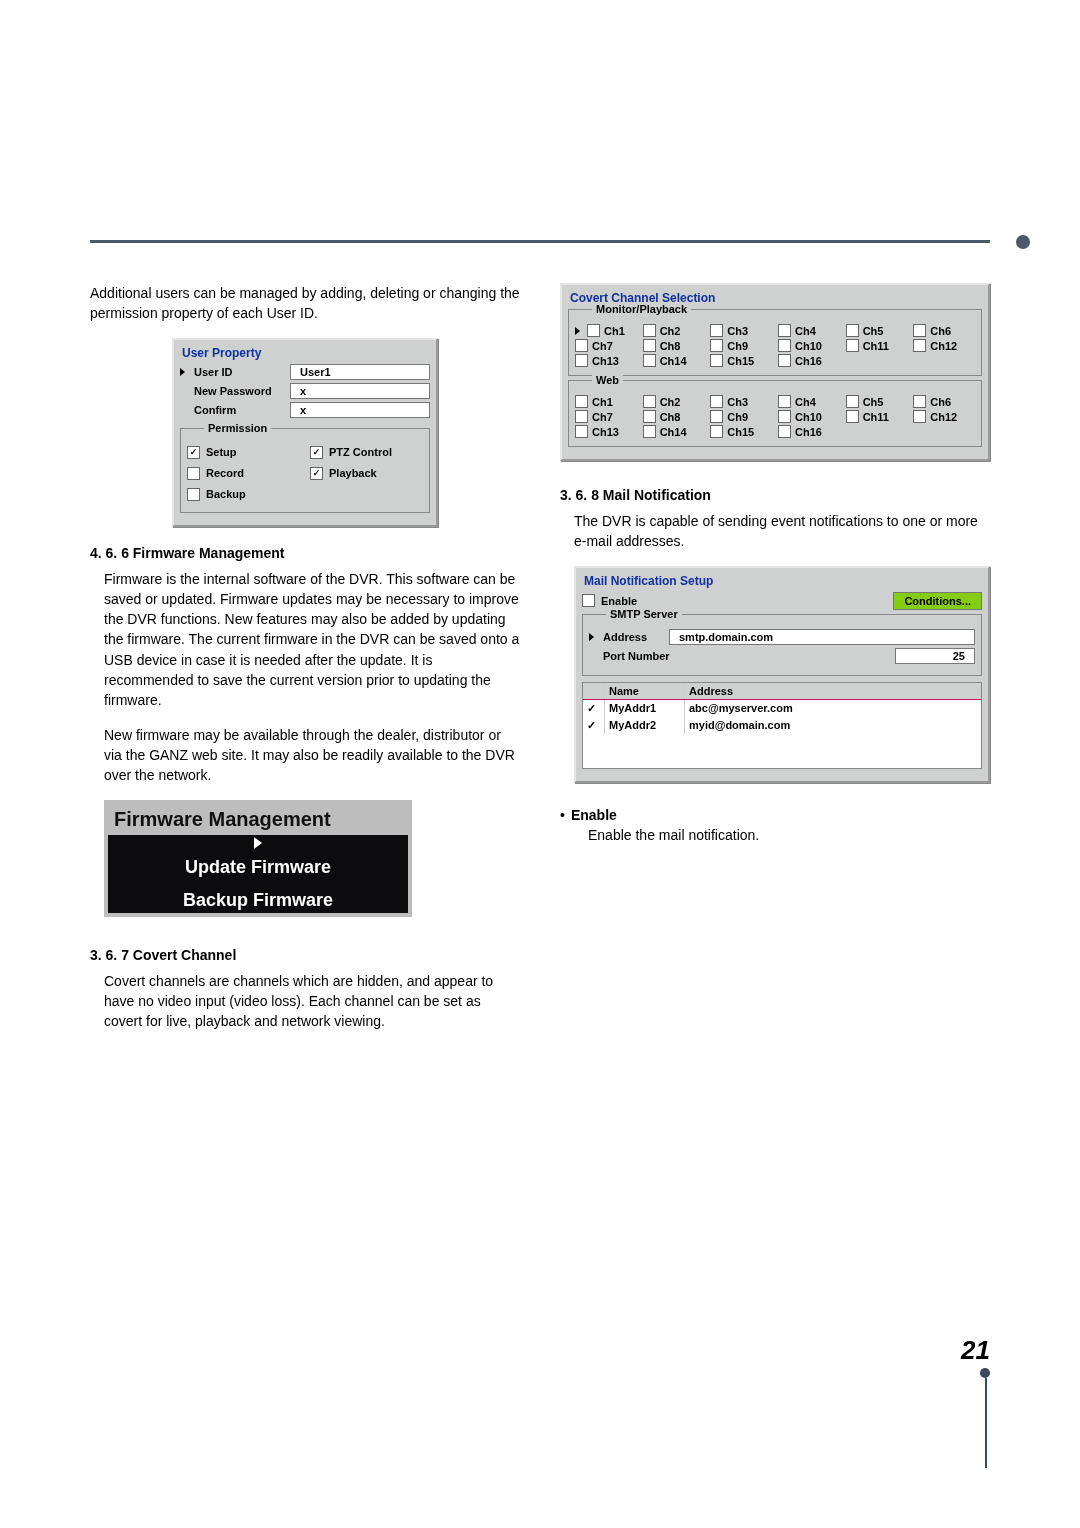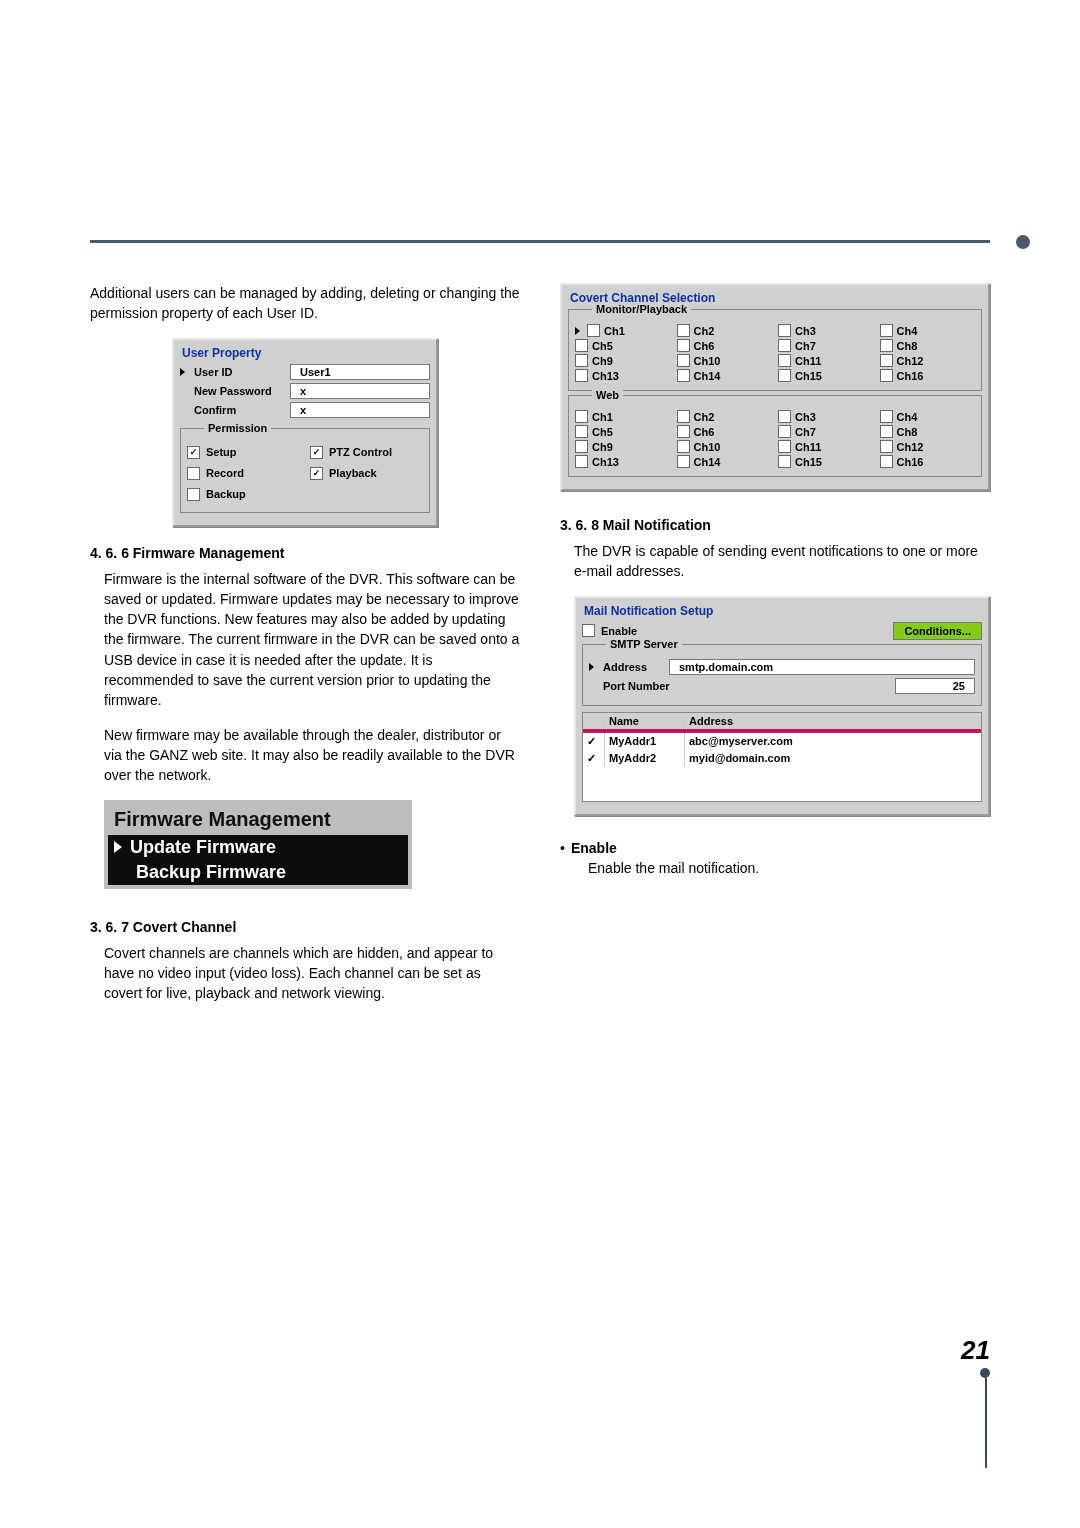--- a/index.html
+++ b/index.html
@@ -122,21 +122,21 @@
     background: #fff;
     display: inline-flex;
     align-items: center;
     justify-content: center;
     font-size: 9px;
     line-height: 1;
   }
   .chk.checked::after { content: "✓"; }
   .grid4 {
     display: grid;
-    grid-template-columns: repeat(4, 1fr);
+    grid-template-columns: repeat(6, 1fr);
     gap: 2px 6px;
     font-size: 11px;
     font-weight: bold;
     text-align: right;
   }
   .grid4 .cell {
     display:flex; align-items:center; gap:4px;
   }
   .btn {
     border: 1px solid #777;
@@ -160,20 +160,21 @@
     color: #111;
     font-size: 20px;
     padding: 4px 6px;
   }
   .fw-row {
     display:flex;
     align-items:center;
     gap:8px;
     padding: 2px 6px;
     font-size: 18px;
+    flex-direction: column;
   }
   .fw-caret {
     width:0;height:0;
     border-top:6px solid transparent;
     border-bottom:6px solid transparent;
     border-left:8px solid #fff;
   }
   .fw-spacer { width:14px; }
 
   
@@ -183,21 +184,21 @@
     margin:6px 0 4px 0;
   }
   .mail-head, .mail-row {
     display:grid;
     grid-template-columns: 22px 80px 1fr;
     font-size:11px;
     font-weight:bold;
   }
   .mail-head {
     background:#cfd1d0;
-    border-bottom:4px solid #be185d;
+    border-bottom:1px solid #be185d;
   }
   .mail-head div, .mail-row div {
     padding:2px 4px;
     border-right:1px solid #ccc;
   }
   .mail-head div:last-child, .mail-row div:last-child { border-right:none; }
   .mail-blank { height:34px; }
   .btn-row { display:flex; justify-content:flex-end; gap:8px; margin-top:4px;}
 
   

